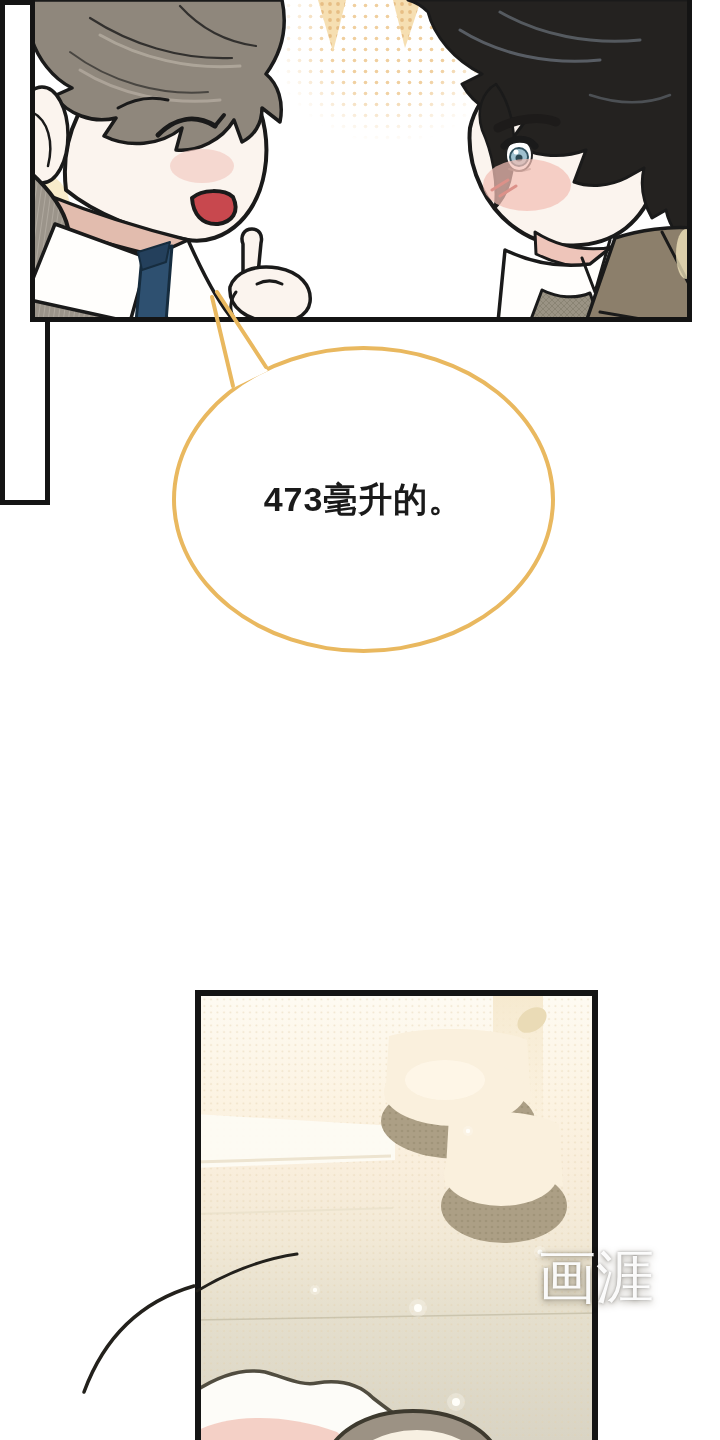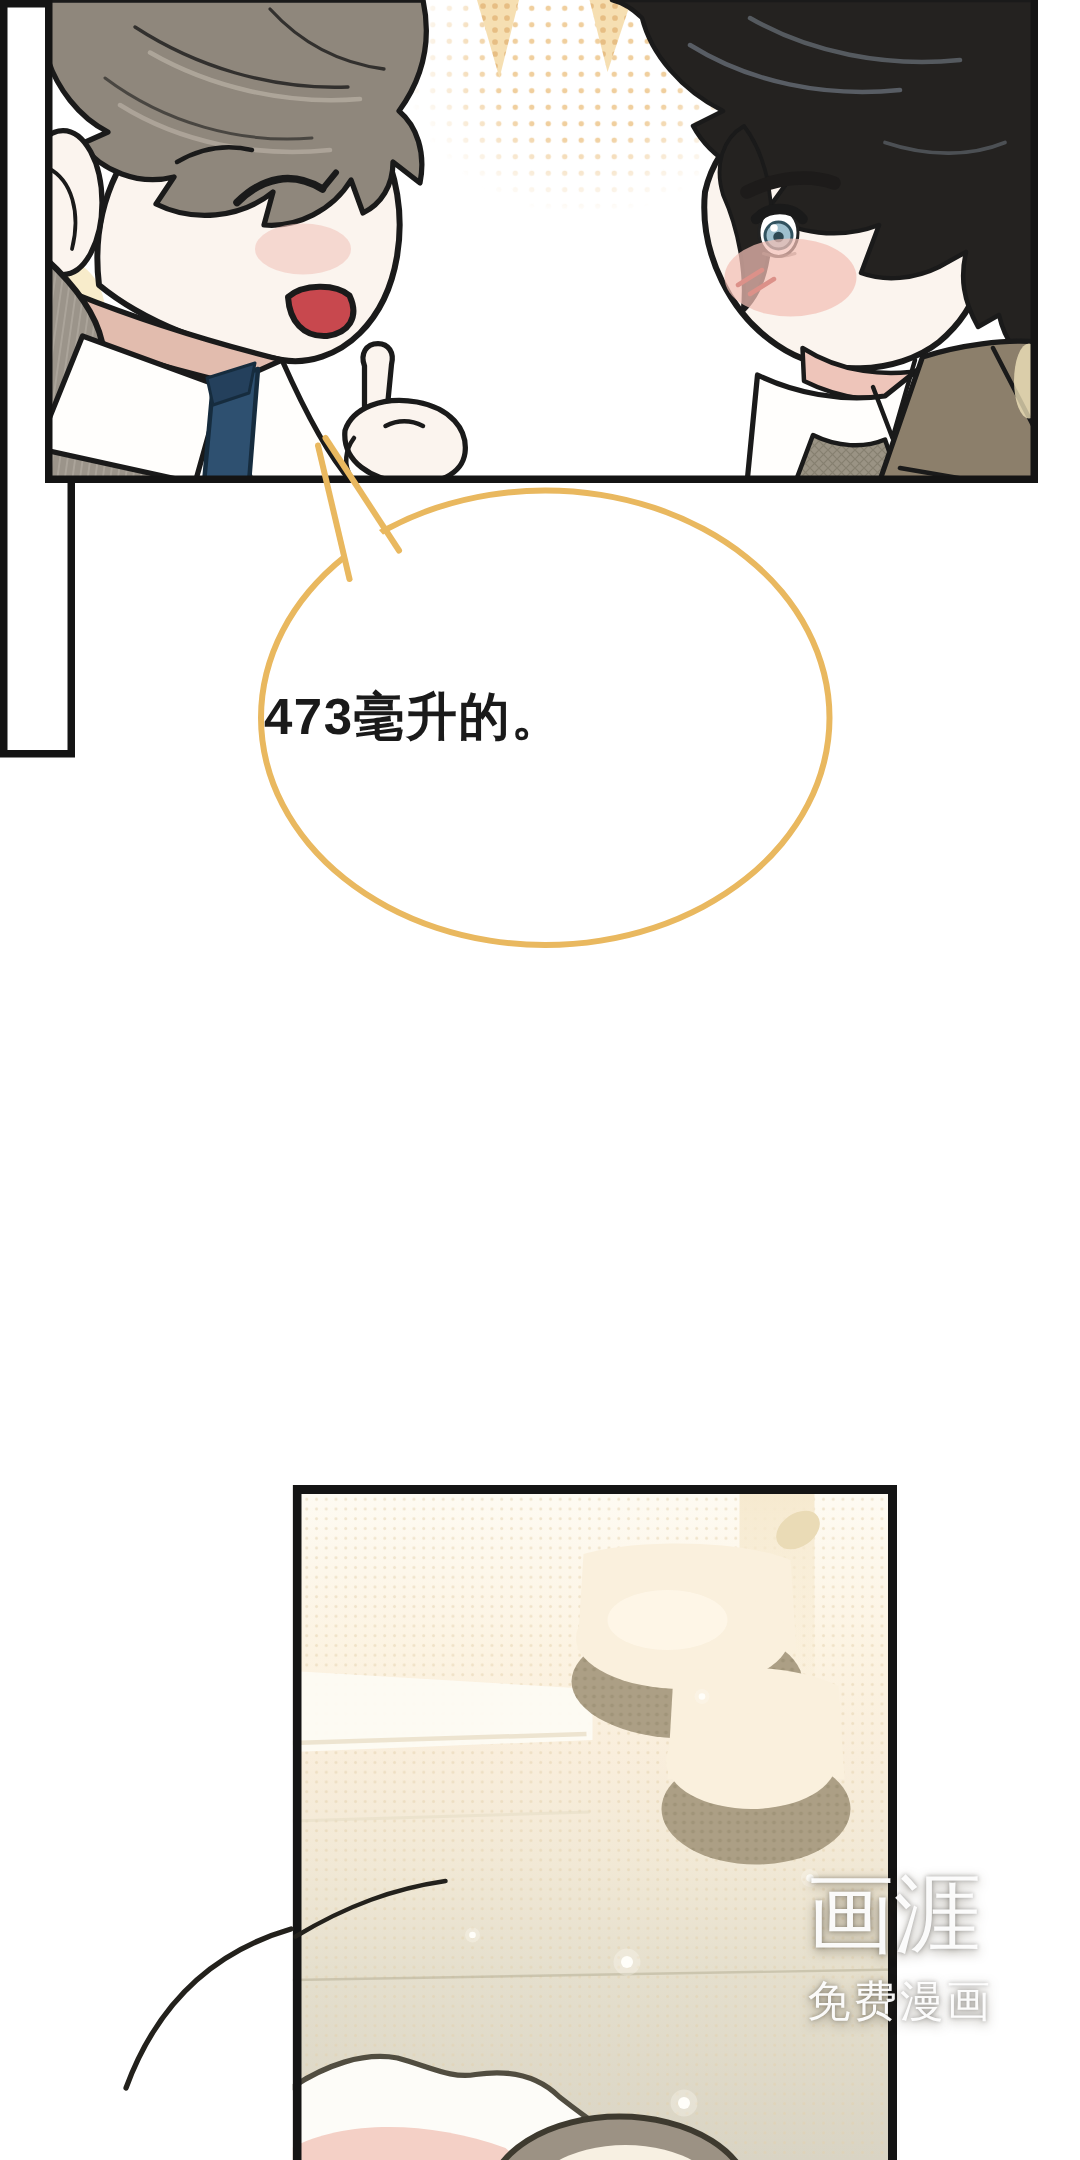--- a/index.html
+++ b/index.html
@@ -4,23 +4,23 @@
 <style>
   html,body{margin:0;padding:0;background:#fff;}
   .page{position:relative;width:720px;height:1440px;background:#ffffff;overflow:hidden;
         font-family:"Liberation Sans", sans-serif;}
   .panel{position:absolute;overflow:hidden;background:#fff;}
   #panel-top{left:30px;top:0;width:662px;height:322px;}
   #panel-strip{left:93px;top:713px;width:50px;height:505px;border:5px solid #141414;
                box-sizing:border-box;background:#fff;}
   #panel-bottom{left:195px;top:990px;width:403px;height:450px;}
   .svg-abs{position:absolute;left:0;top:0;}
-  #speech-bubble{position:absolute;left:172px;top:325px;width:383px;height:307px;
+  #speech-bubble{position:absolute;left:172px;top:346px;width:383px;height:307px;
      background:#ffffff;border:4px solid #E9B85F;border-radius:50%;z-index:10;
-     display:flex;align-items:center;justify-content:flex-start;box-sizing:border-box;}
+     display:flex;align-items:center;justify-content:center;box-sizing:border-box;}
   #bubble-text{font-size:34px;font-weight:700;color:#1A1A1A;letter-spacing:1px;
      text-align:center;line-height:1.2;}
   #page-overlay{position:absolute;left:0;top:0;z-index:30;pointer-events:none;}
   #watermark{position:absolute;left:538px;top:1248px;z-index:40;
      color:rgba(255,255,255,0.95);
      text-shadow:0 0 3px rgba(0,0,0,0.30), 0 2px 7px rgba(70,60,40,0.50);}
   .wm-logo{font-size:58px;font-weight:normal;line-height:1;}
   .wm-sub{font-size:29px;margin-top:9px;letter-spacing:2px;}
 </style>
 </head>
@@ -258,16 +258,15 @@
       <path d="M217,292 L266,367" stroke="#E9B85F" stroke-width="4" fill="none" stroke-linecap="round"></path>
     </g>
     <g>
       <path d="M84,1392 C106,1332 146,1300 194,1286" stroke="#23211C" stroke-width="3.5" fill="none" stroke-linecap="round"></path>
       <path d="M197,1291 C232,1270 263,1259 297,1254" stroke="#23211C" stroke-width="3" fill="none" stroke-linecap="round"></path>
     </g>
   </svg>
 
   <div id="watermark">
     <div class="wm-logo">画涯</div>
-    <div class="wm-sub">免费漫画</div>
   </div>
 
 </div>
 
 </body></html>

